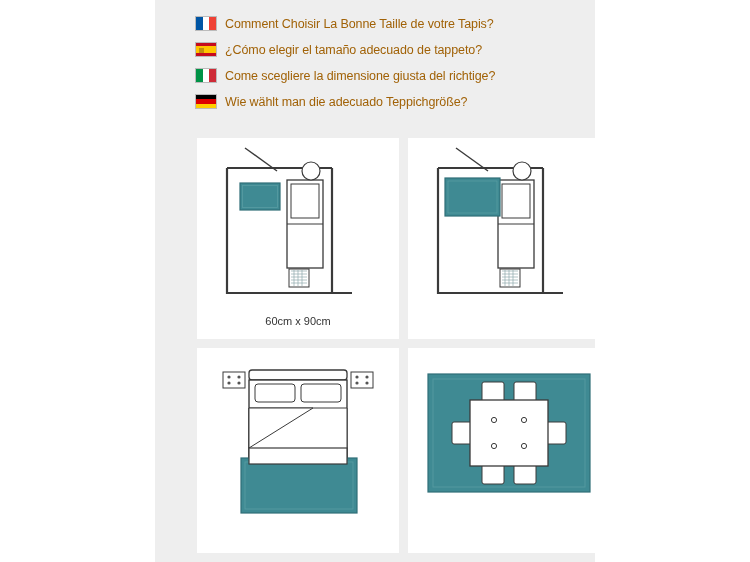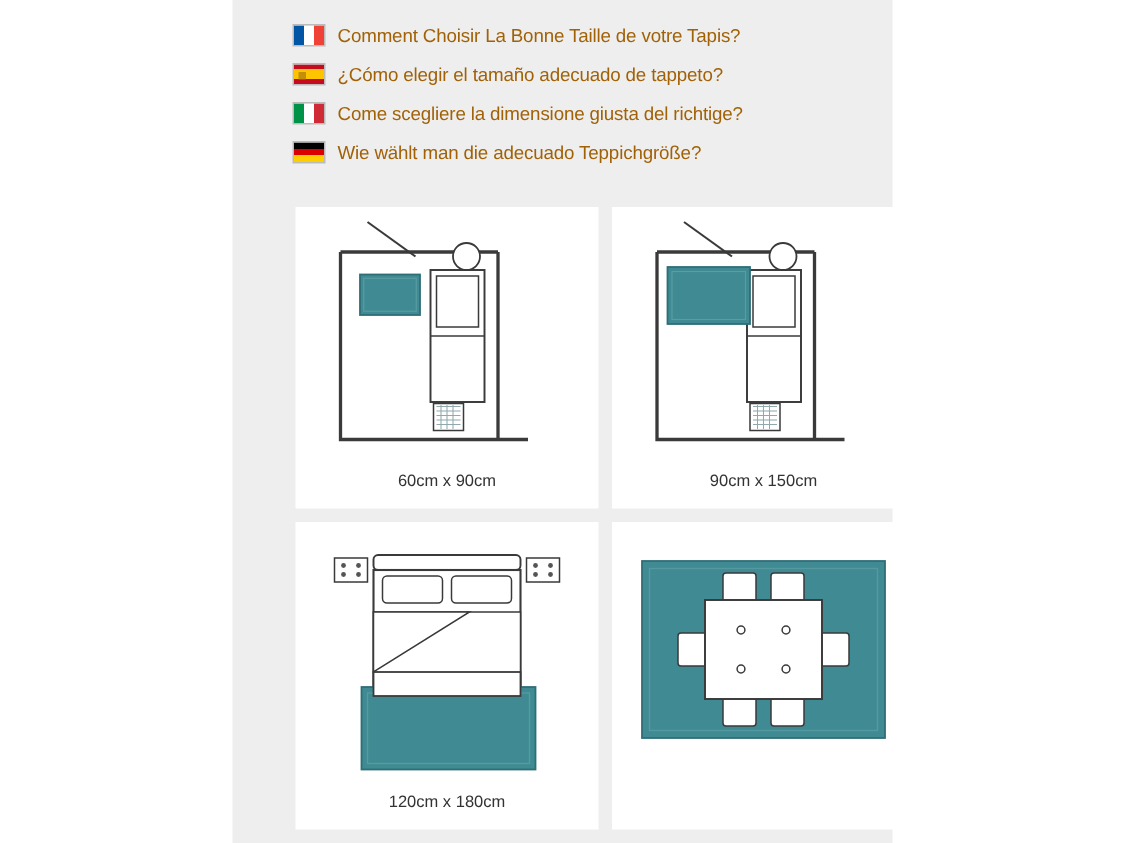--- a/index.html
+++ b/index.html
@@ -195,21 +195,20 @@
               <line x1="94" y1="145" x2="110" y2="145"></line>
               <line x1="97" y1="132" x2="97" y2="148"></line>
               <line x1="101" y1="132" x2="101" y2="148"></line>
               <line x1="105" y1="132" x2="105" y2="148"></line>
             </g>
 
             <rect x="37" y="40" width="55" height="38" fill="#3f8a93" stroke="#2f6e77" stroke-width="1.2"></rect>
             <rect x="40" y="43" width="49" height="32" fill="none" stroke="#6aa8ae" stroke-width="0.8" opacity="0.6"></rect>
           </svg>
         </div>
-        <div class="caption">90cm x 150cm</div>
       </div>
 
       <div class="card tall">
         <div class="art">
           <svg width="202" height="176" viewBox="0 0 202 176">
 
             <rect x="52" y="22" width="98" height="10" rx="3" fill="#ffffff" stroke="#3a3a3a" stroke-width="1.3"></rect>
 
             <rect x="26" y="24" width="22" height="16" fill="#ffffff" stroke="#3a3a3a" stroke-width="1"></rect>
             <circle cx="32" cy="29" r="1.6" fill="#555"></circle>
@@ -229,21 +228,20 @@
 
             <path d="M52 60 L150 60 L150 116 L52 116 Z" fill="#ffffff" stroke="#3a3a3a" stroke-width="1"></path>
             <path d="M52 60 L116 60 L52 100 Z" fill="#ffffff" stroke="#3a3a3a" stroke-width="1"></path>
 
             <rect x="44" y="110" width="116" height="55" fill="#3f8a93" stroke="#2f6e77" stroke-width="1.2"></rect>
             <rect x="48" y="114" width="108" height="47" fill="none" stroke="#6aa8ae" stroke-width="0.9" opacity="0.55"></rect>
 
             <rect x="52" y="100" width="98" height="16" fill="#ffffff" stroke="#3a3a3a" stroke-width="1.2"></rect>
           </svg>
         </div>
-        <div class="caption">120cm x 180cm</div>
       </div>
 
       <div class="card tall">
         <div class="art">
           <svg width="202" height="176" viewBox="0 0 202 176">
 
             <rect x="20" y="26" width="162" height="118" fill="#3f8a93" stroke="#2f6e77" stroke-width="1.2"></rect>
             <rect x="25" y="31" width="152" height="108" fill="none" stroke="#6aa8ae" stroke-width="1" opacity="0.5"></rect>
 
             <rect x="74" y="34" width="22" height="22" rx="2" fill="#ffffff" stroke="#3a3a3a" stroke-width="1"></rect>

